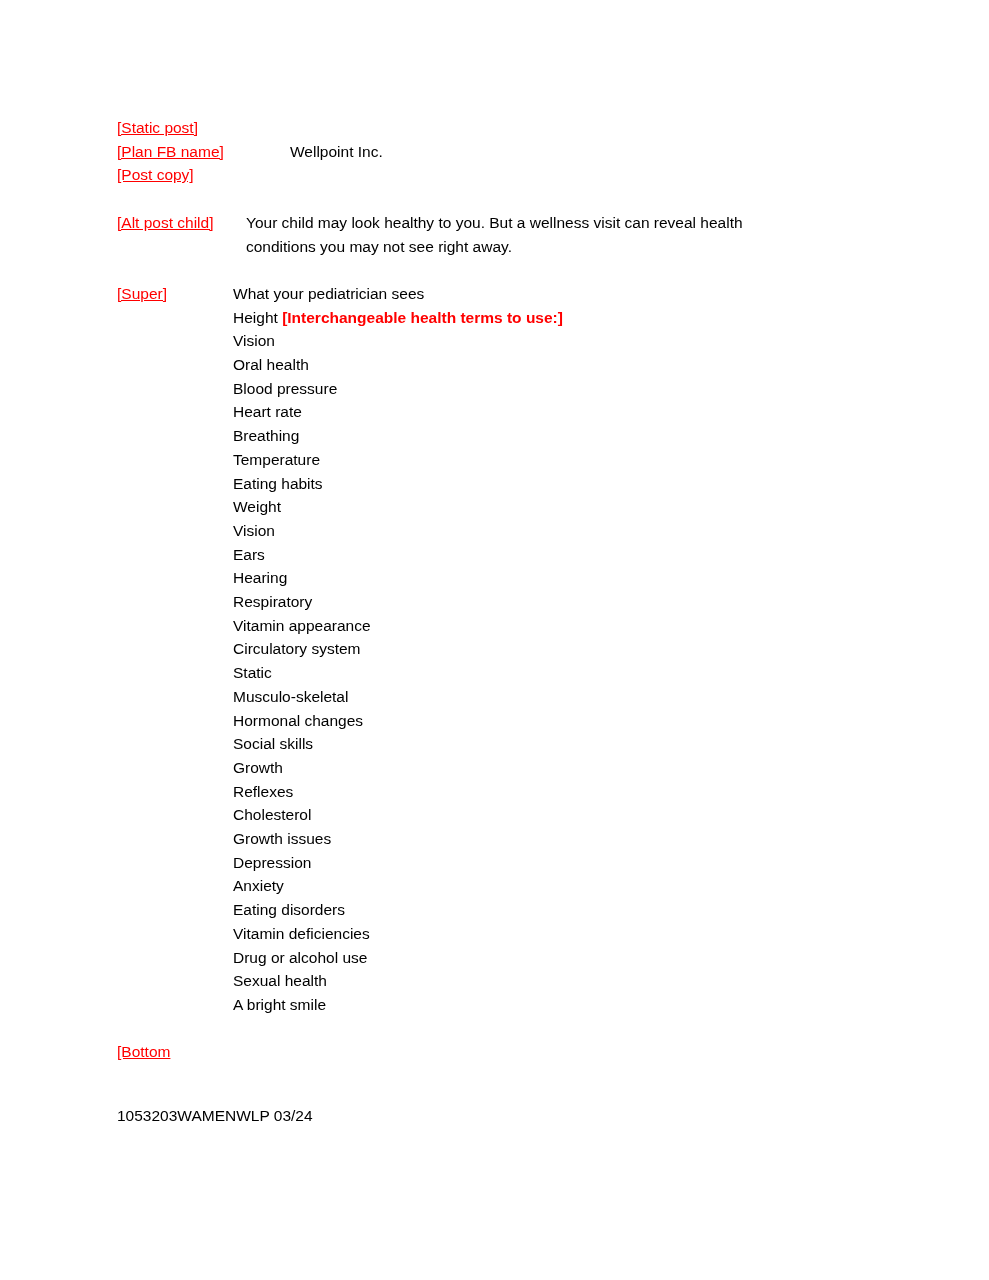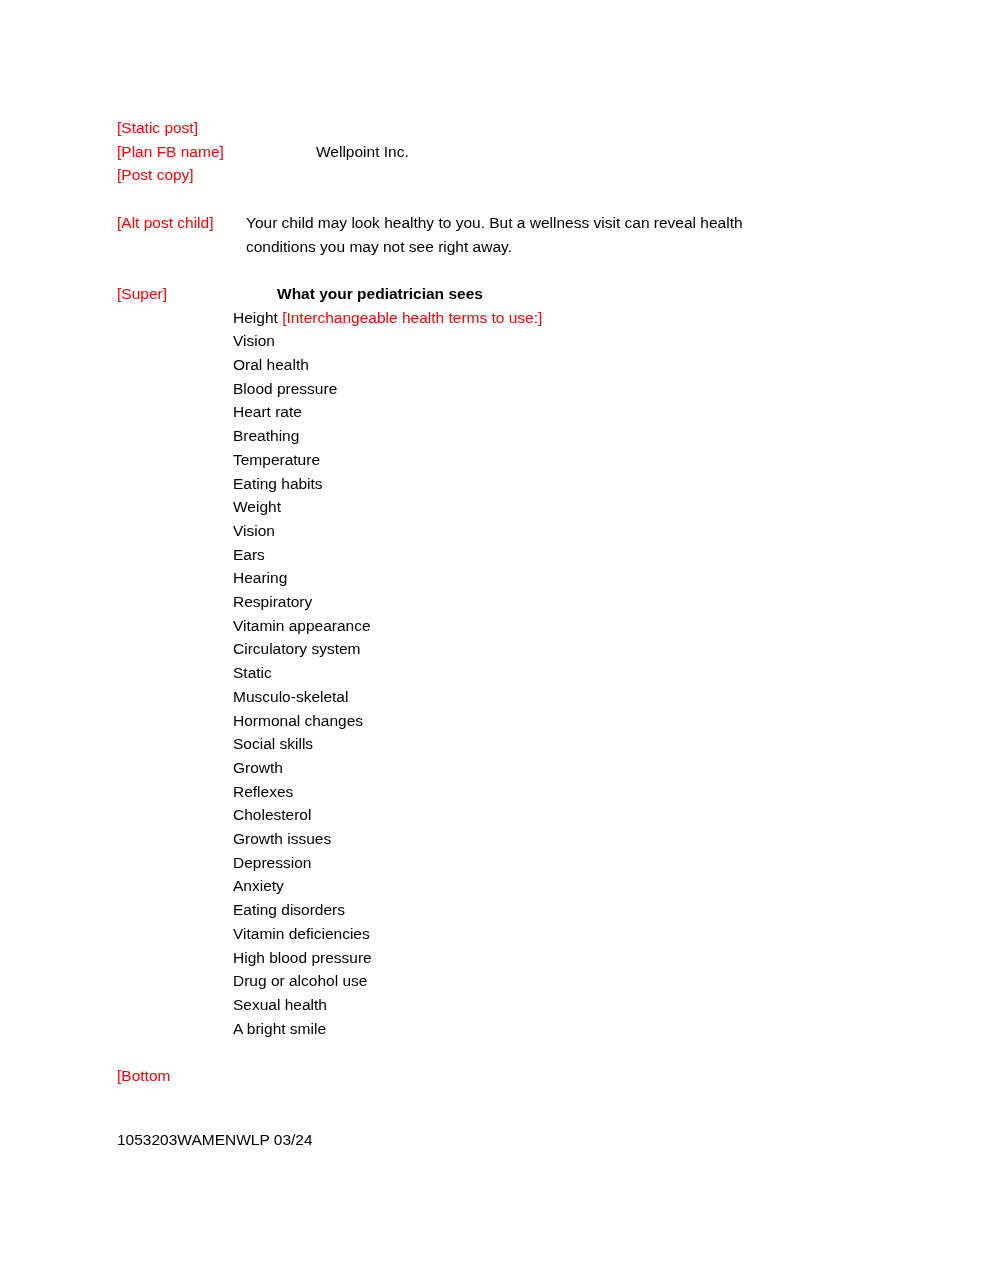--- a/index.html
+++ b/index.html
@@ -16,28 +16,29 @@
     color: var(--ink);
     font-size: 15.5px;
     line-height: 23.7px;
     padding: 116px 60px 0 117px;
   }
   .row { display: flex; align-items: flex-start; }
   .label {
     flex: 0 0 116px; width: 116px;
     color: var(--red);
     white-space: nowrap;
+    text-decoration: underline;
   }
   .content { flex: 1 1 auto; }
   .preline { white-space: pre-line; }
-  .indent-plan { margin-left: 83px; text-align: right; }
+  .indent-plan { margin-left: 57px; text-align: right; }
   .indent-alt { margin-left: 13px; }
   .spacer { height: 23.7px; }
-  .bold { font-weight: 700; margin-left: 44px; }
-  .note-red { color: var(--red); margin-left: 0.28em; }
+  .bold { font-weight: 400; }
+  .note-red { color: var(--red); margin-left: 0.28em; font-weight: bold; }
   .footer { margin-top: 40px; }
 </style>
 </head>
 <body style="--red: #ff0000; --ink: #000000; --paper: #ffffff;">
 
 <div class="page">
 
   <div class="row">
     <div class="label">[Static post]</div>
   </div>
@@ -90,21 +91,20 @@
           <div>Hormonal changes</div>
           <div>Social skills</div>
           <div>Growth</div>
           <div>Reflexes</div>
           <div>Cholesterol</div>
           <div>Growth issues</div>
           <div>Depression</div>
           <div>Anxiety</div>
           <div>Eating disorders</div>
           <div>Vitamin deficiencies</div>
-          <div>High blood pressure</div>
           <div>Drug or alcohol use</div>
           <div>Sexual health</div>
           <div>A bright smile</div>
         </div>
     </div>
   </div>
 
   <div class="spacer"></div>
 
   <div class="row">

